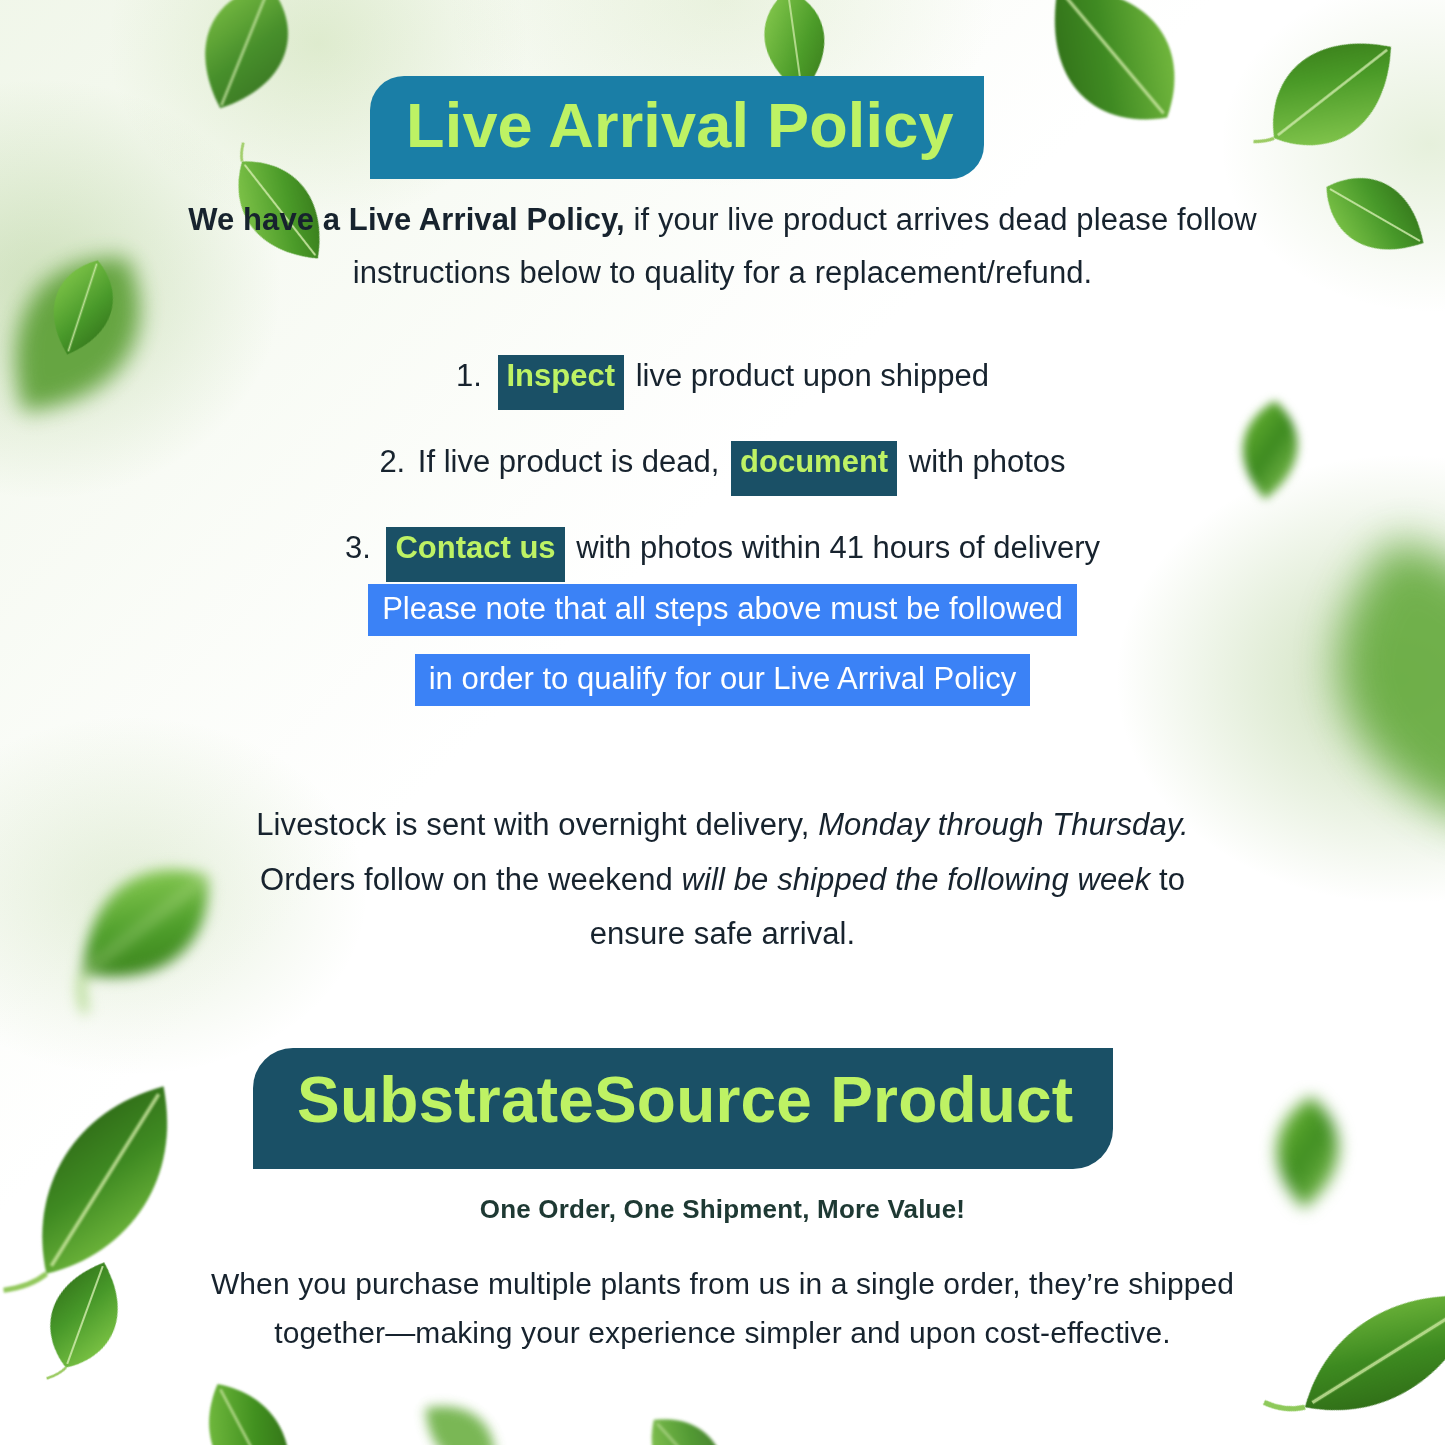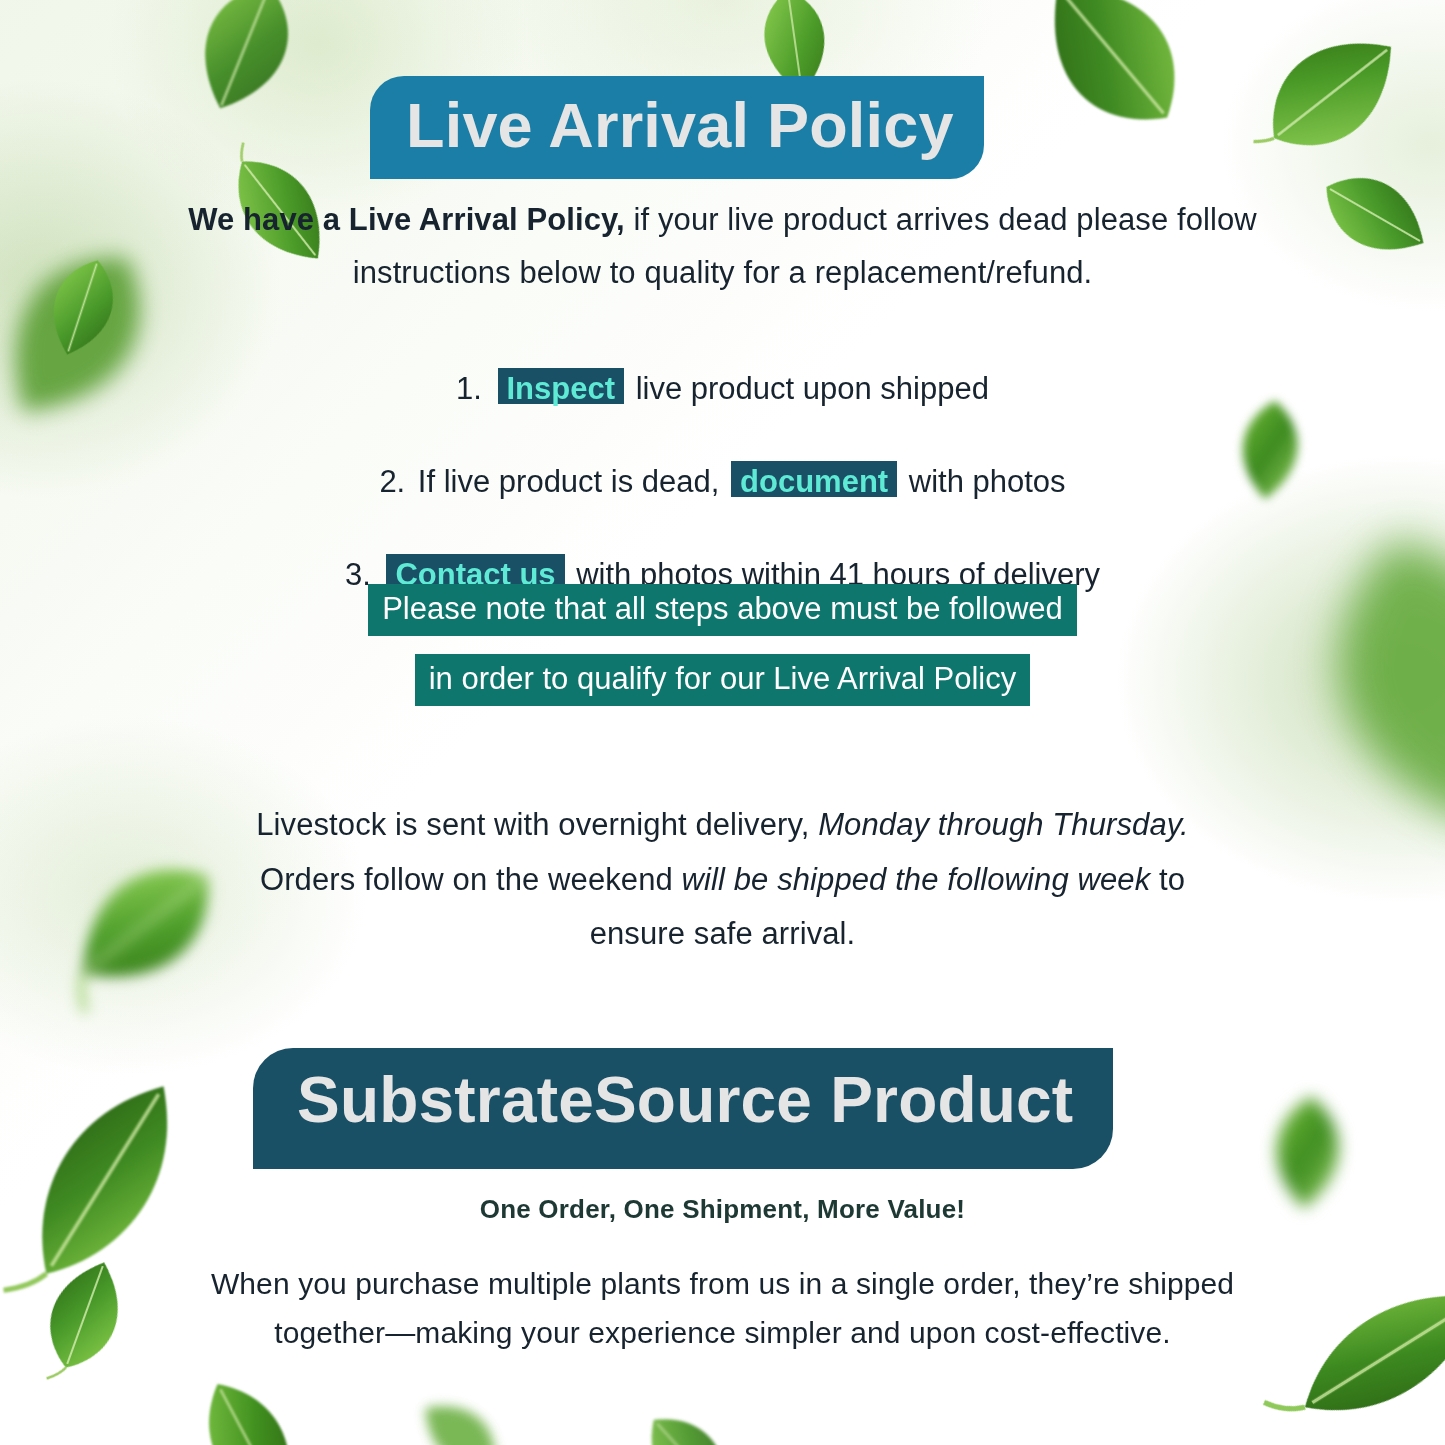--- a/index.html
+++ b/index.html
@@ -41,21 +41,21 @@
   
   #content {
     position: absolute;
     inset: 0;
     z-index: 5;
   }
 
   
   .banner {
     display: inline-block;
-    color: #e5e5e5;
+    color: #bef264;
     font-weight: bold;
     letter-spacing: 0.2px;
     line-height: 1;
     white-space: nowrap;
   }
 
   #policy-banner {
     position: absolute;
     left: 370px;
     top: 76px;
@@ -104,39 +104,39 @@
   }
   .step {
     margin-bottom: 25px;
     line-height: 1.3;
     white-space: nowrap;
   }
   .step .num { margin-right: 4px; }
   .hl {
     display: inline-block;
     background: #1a5066;
-    color: #5eead4;
+    color: #bef264;
     font-weight: bold;
-    padding: 5px 9px 0 9px;
-    margin: 16px 3px;
+    padding: 5px 9px 19px 9px;
+    margin: 3px 3px;
     line-height: 1;
     vertical-align: baseline;
   }
 
   
   #note-block {
     position: absolute;
     left: 180px;
     top: 584px;
     width: 1085px;
     text-align: center;
   }
   .note-line {
     display: inline-block;
-    background: #0f766e;
+    background: #3b82f6;
     color: #ffffff;
     font-size: 31px;
     line-height: 1;
     padding: 9px 14px 12px 14px;
     margin-bottom: 18px;
     white-space: nowrap;
   }
 
   
   #livestock-para {

